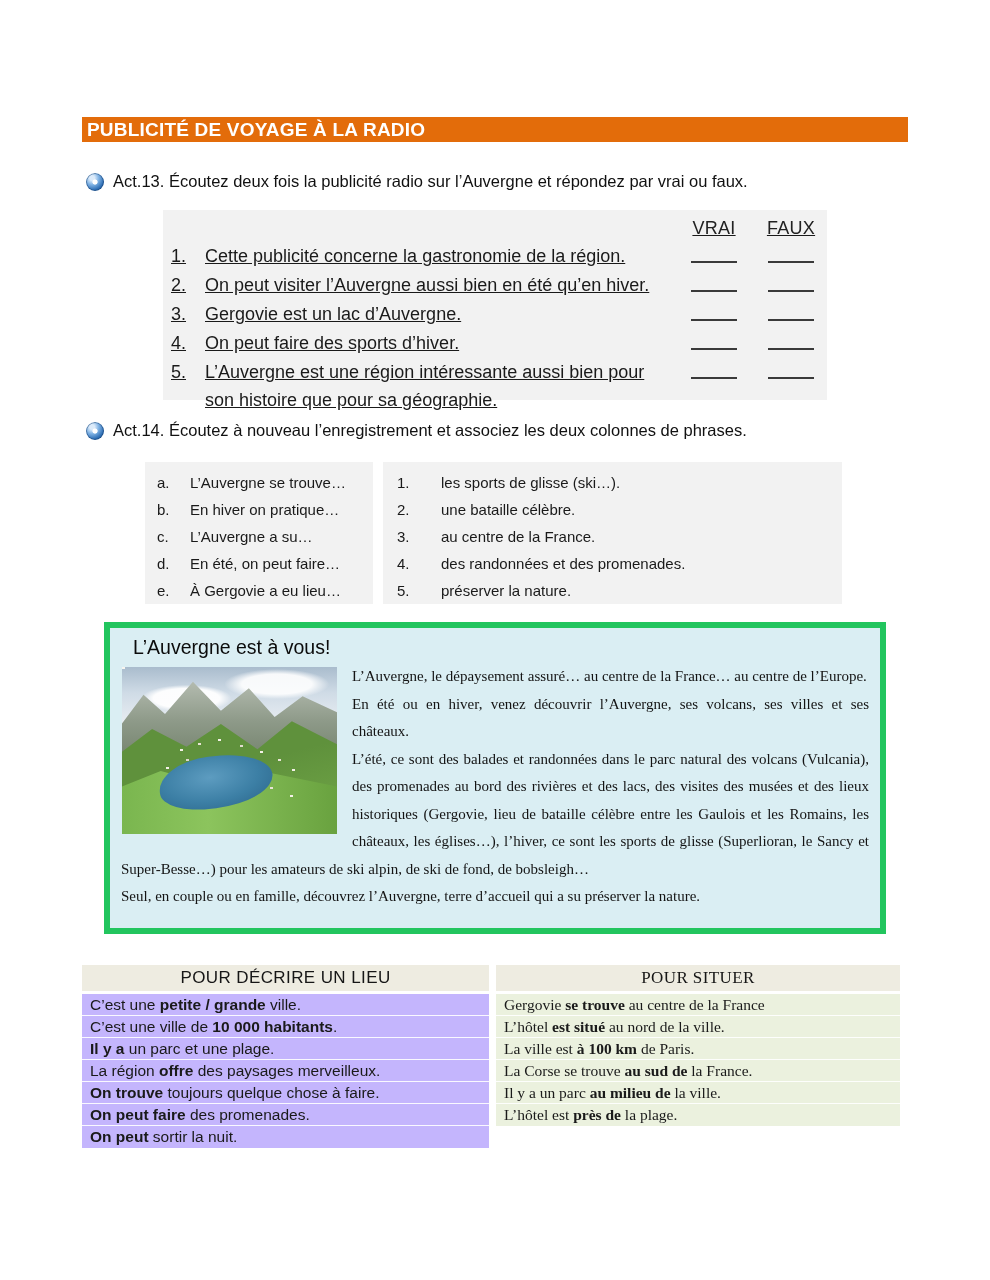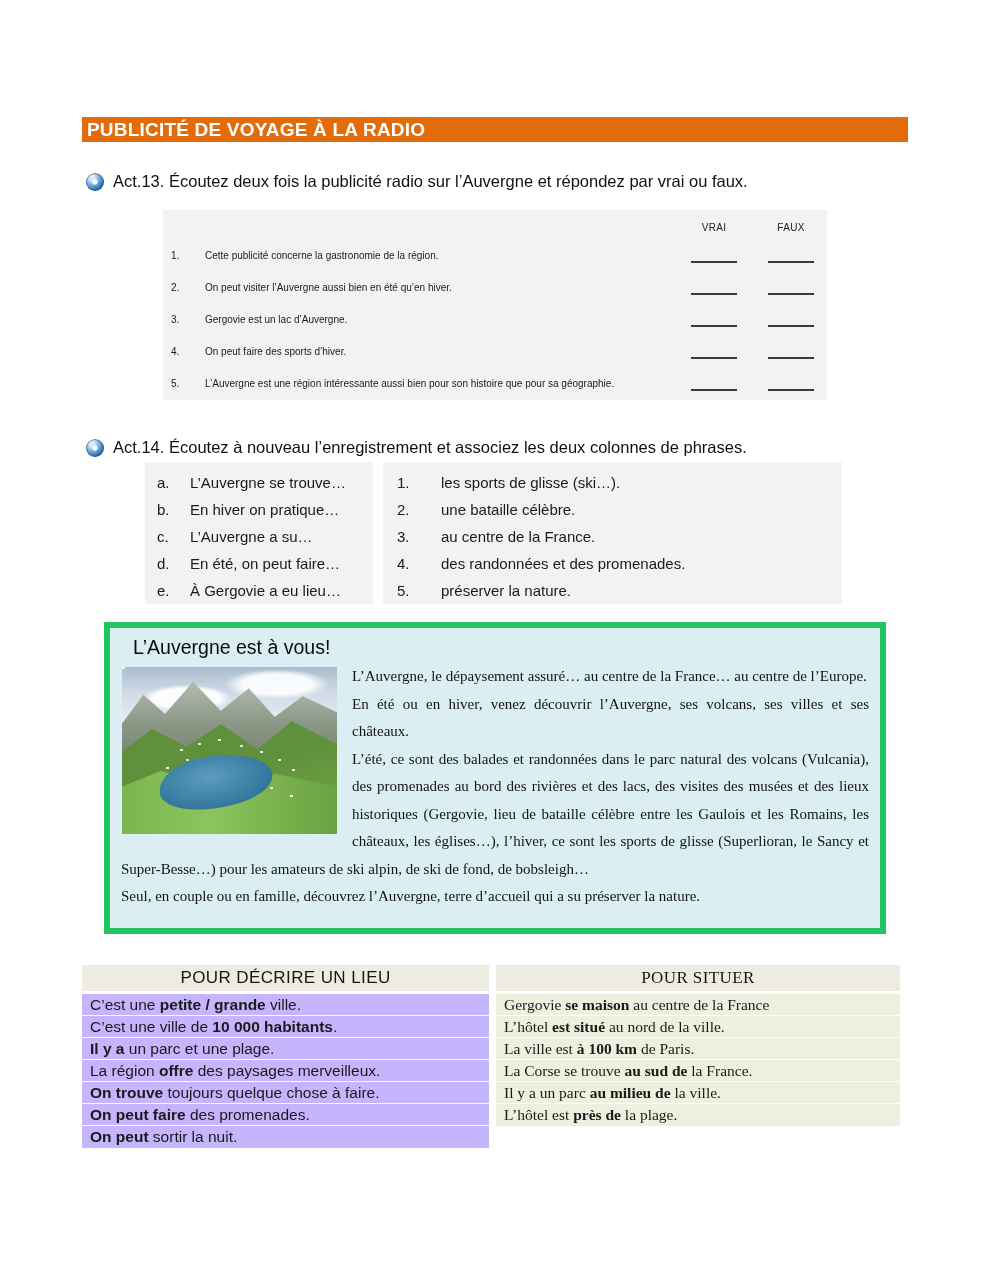--- a/index.html
+++ b/index.html
@@ -13,32 +13,32 @@
     position:absolute; left:82px; top:117px; width:826px; height:25px;
     background:#E36C0A; color:#ffffff; font-weight:bold; font-size:19px;
     line-height:25px; padding-left:5px; letter-spacing:.2px;
   }
   
   .act-heading {
     position:absolute; left:86px; width:860px; display:flex; align-items:center; gap:9px;
     font-size:16.5px; color:#111;
   }
   #act13-heading { top:172px; }
-  #act14-heading { top:438px; }
+  #act14-heading { top:421px; }
   .audio-icon {
     width:18px; height:18px; border-radius:50%; flex:0 0 18px;
     background:
       radial-gradient(circle at 50% 50%, #ffffff 0 2.2px, rgba(255,255,255,0) 3px),
       radial-gradient(circle at 34% 28%, #dcebfa 0 14%, #7fb2e4 38%, #2f6fb5 68%, #123f73 100%);
     box-shadow: inset 0 0 0 1px rgba(20,60,110,.55);
   }
   
   .tf-table {
     position:absolute; left:163px; top:210px; width:664px; height:190px;
-    background:#F2F2F2; padding:4px 0 0 8px; font-size:10px;
+    background:#F2F2F2; padding:4px 0 0 8px; font-size:18px;text-decoration:underline;
   }
   .tf-row { display:grid; grid-template-columns:34px 468px 82px 72px; line-height:28px; }
   .tf-head { height:28px; }
   .tf-col-label { text-align:center; color:#222; letter-spacing:.3px; }
   .tf-cell-blank { text-align:center; }
   .blank-line {
     display:inline-block; width:46px; height:21px;
     border-bottom:2px solid #3a3a3a;
   }
   
@@ -243,21 +243,21 @@
       <div class="ref-row"><span>C’est une </span><b>petite / grande</b><span> ville.</span></div>
       <div class="ref-row"><span>C’est une ville de </span><b>10 000 habitants</b><span>.</span></div>
       <div class="ref-row"><b>Il y a</b><span> un parc et une plage.</span></div>
       <div class="ref-row"><span>La région </span><b>offre</b><span> des paysages merveilleux.</span></div>
       <div class="ref-row"><b>On trouve</b><span> toujours quelque chose à faire.</span></div>
       <div class="ref-row"><b>On peut faire</b><span> des promenades.</span></div>
       <div class="ref-row"><b>On peut</b><span> sortir la nuit.</span></div>
     </div>
     <div class="ref-col ref-col-situer">
       <div class="ref-header">POUR SITUER</div>
-      <div class="ref-row"><span>Gergovie </span><b>se maison</b><span> au centre de la France</span></div>
+      <div class="ref-row"><span>Gergovie </span><b>se trouve</b><span> au centre de la France</span></div>
       <div class="ref-row"><span>L’hôtel </span><b>est situé</b><span> au nord de la ville.</span></div>
       <div class="ref-row"><span>La ville est </span><b>à 100 km</b><span> de Paris.</span></div>
       <div class="ref-row"><span>La Corse se trouve </span><b>au sud de</b><span> la France.</span></div>
       <div class="ref-row"><span>Il y a un parc </span><b>au milieu de</b><span> la ville.</span></div>
       <div class="ref-row"><span>L’hôtel est </span><b>près de</b><span> la plage.</span></div>
     </div>
   </div>
 
 </div>
 

